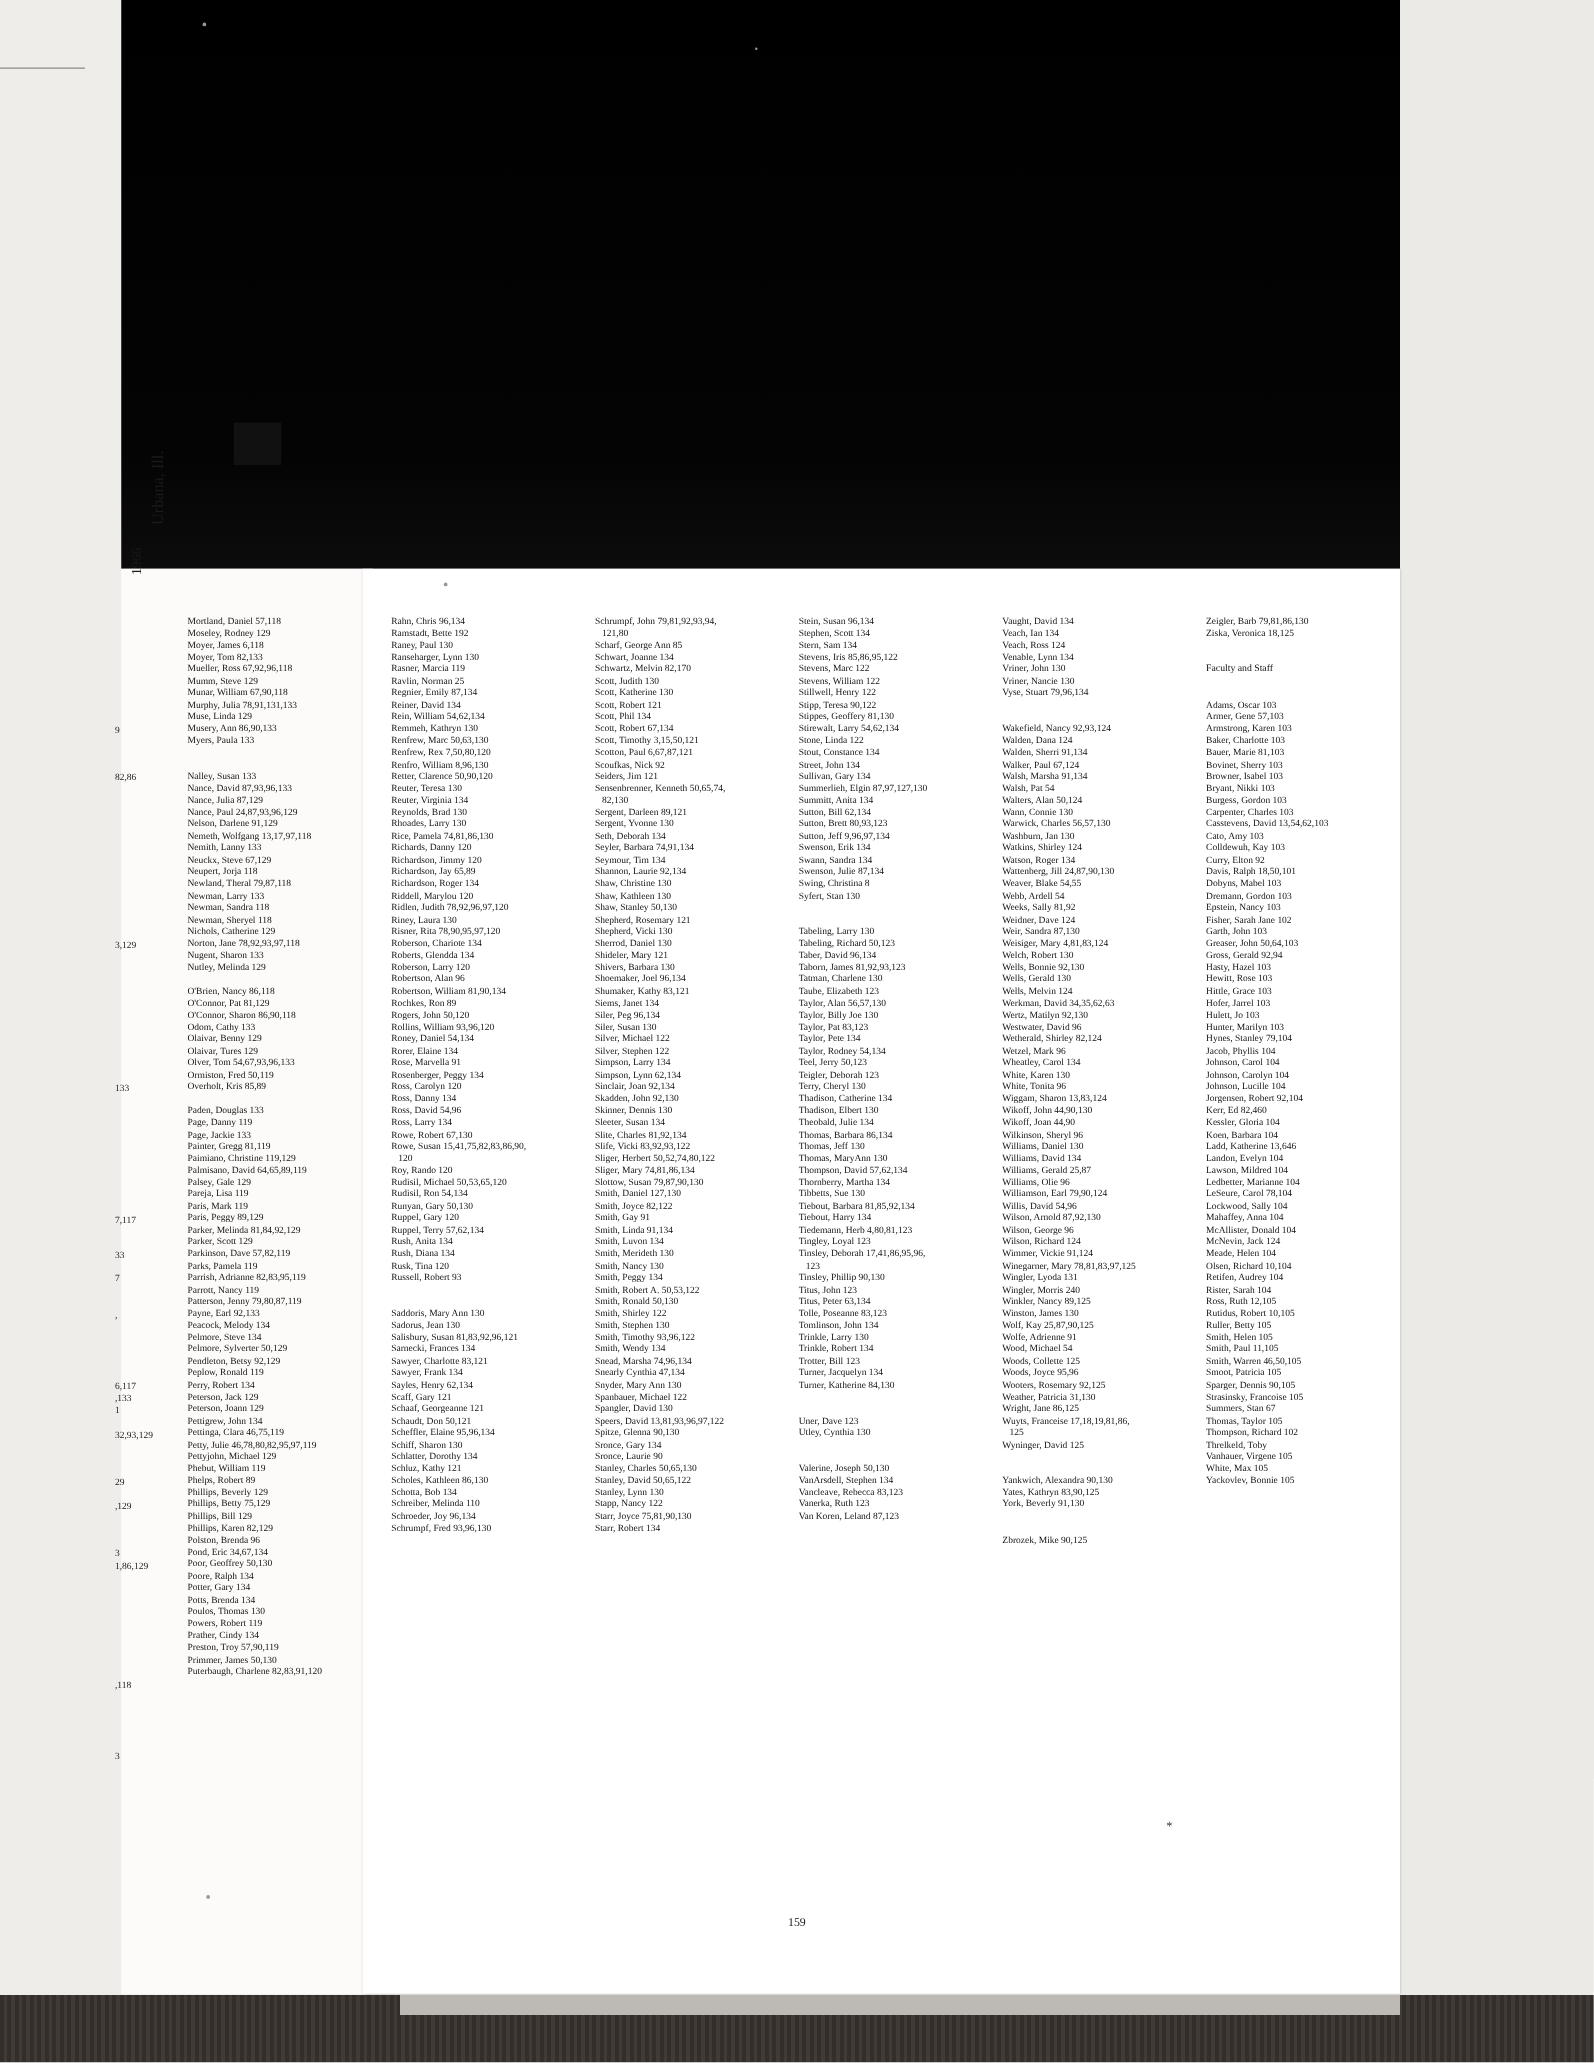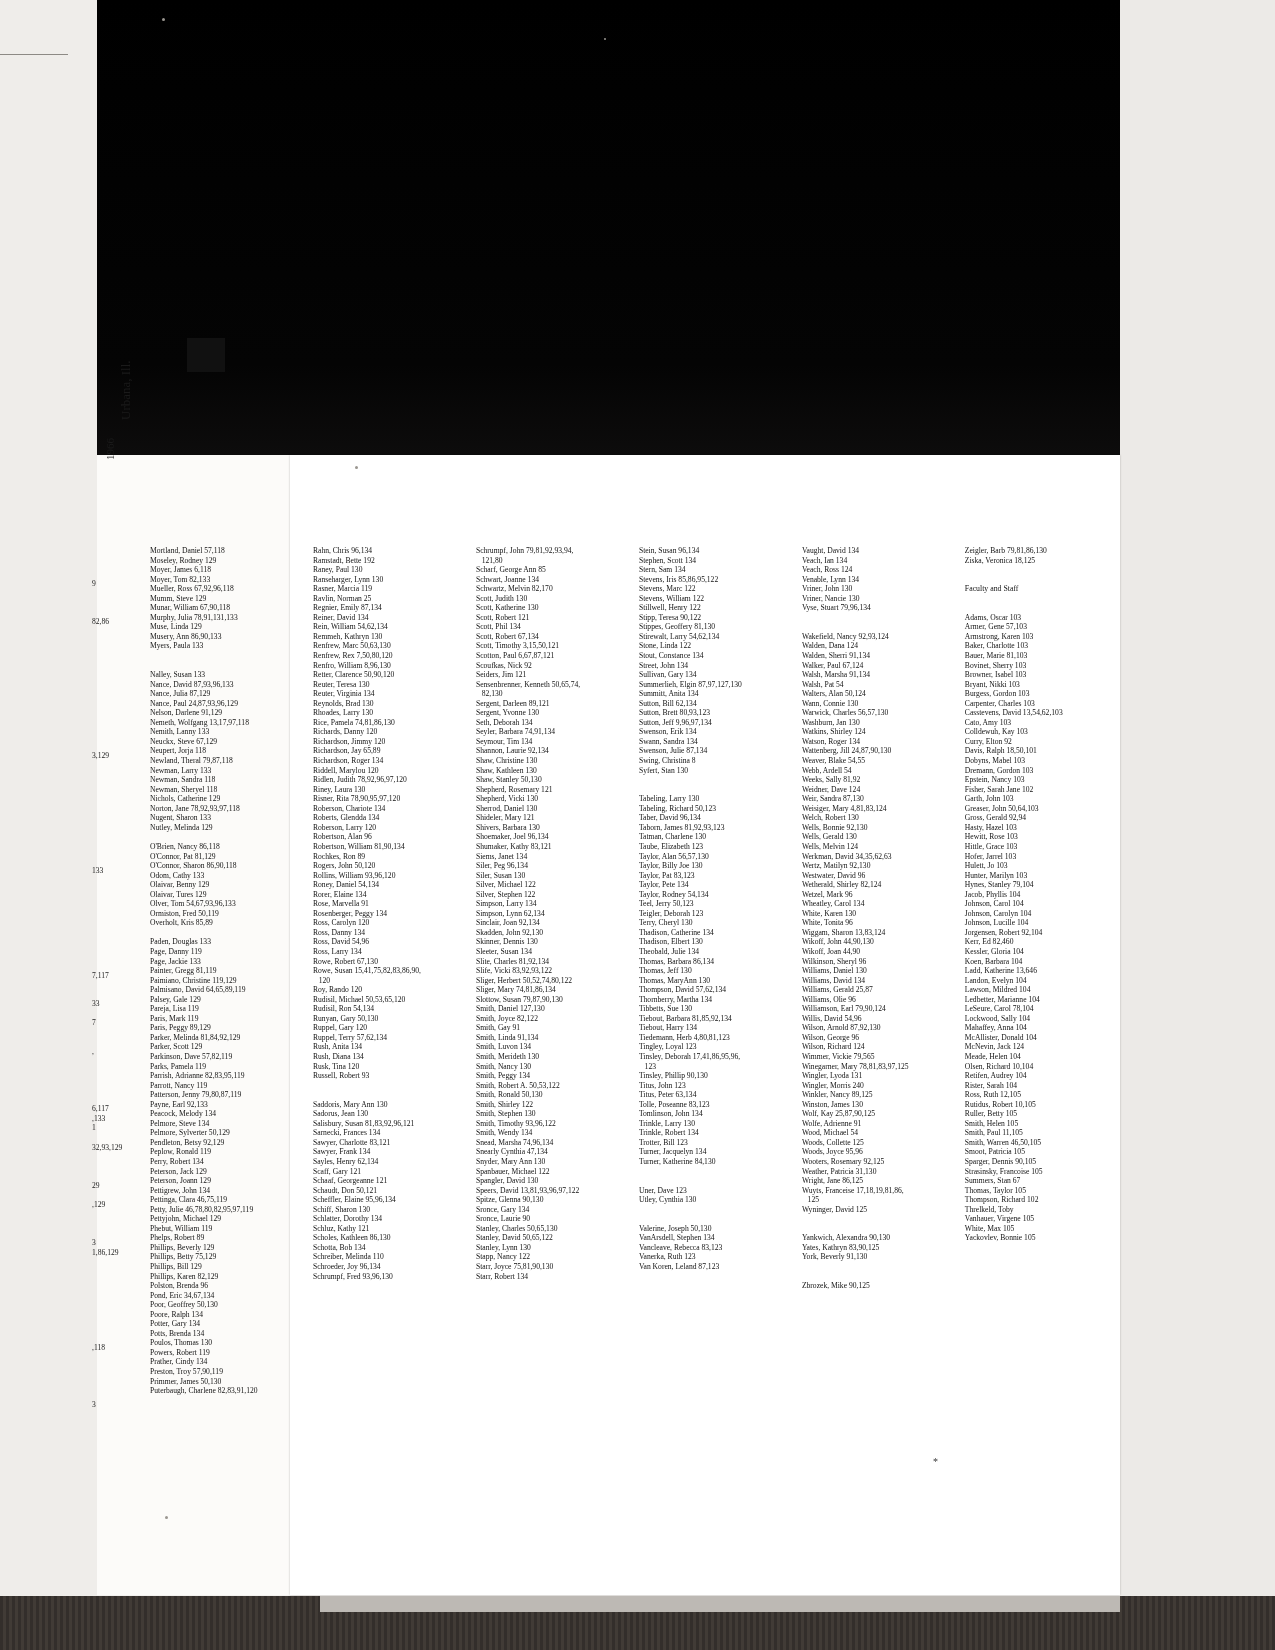--- a/index.html
+++ b/index.html
@@ -80,21 +80,21 @@
     color: #1a1a1a;
     white-space: nowrap;
   }
   #spine-year { left: 104px; top: 460px; font-size: 11px; }
   #spine-city { left: 118px; top: 420px; font-size: 13px; }
 
   
   .cols {
     position: absolute;
     left: 150px;
-    top: 546px;
+    top: 492px;
     width: 960px;
     display: flex;
     gap: 16px;
   }
   .col {
     width: 150px;
     margin-right: 12px;
     font-size: 7.6px;
     line-height: 9.55px;
     color: #121212;
@@ -634,21 +634,21 @@
         <div class="entry">Wilkinson, Sheryl 96</div>
         <div class="entry">Williams, Daniel 130</div>
         <div class="entry">Williams, David 134</div>
         <div class="entry">Williams, Gerald 25,87</div>
         <div class="entry">Williams, Olie 96</div>
         <div class="entry">Williamson, Earl 79,90,124</div>
         <div class="entry">Willis, David 54,96</div>
         <div class="entry">Wilson, Arnold 87,92,130</div>
         <div class="entry">Wilson, George 96</div>
         <div class="entry">Wilson, Richard 124</div>
-        <div class="entry">Wimmer, Vickie 79,565</div>
+        <div class="entry">Wimmer, Vickie 91,124</div>
         <div class="entry">Winegarner, Mary 78,81,83,97,125</div>
         <div class="entry">Wingler, Lyoda 131</div>
         <div class="entry">Wingler, Morris 240</div>
         <div class="entry">Winkler, Nancy 89,125</div>
         <div class="entry">Winston, James 130</div>
         <div class="entry">Wolf, Kay 25,87,90,125</div>
         <div class="entry">Wolfe, Adrienne 91</div>
         <div class="entry">Wood, Michael 54</div>
         <div class="entry">Woods, Collette 125</div>
         <div class="entry">Woods, Joyce 95,96</div>
@@ -738,20 +738,21 @@
         <div class="entry">Thomas, Taylor 105</div>
         <div class="entry">Thompson, Richard 102</div>
         <div class="entry">Threlkeld, Toby</div>
         <div class="entry">Vanhauer, Virgene 105</div>
         <div class="entry">White, Max 105</div>
         <div class="entry">Yackovlev, Bonnie 105</div>
       </div>
   </div>
 
   <div id="asterisk">*</div>
+  <div id="folio">159</div>
 
   <div class="speck" style="left:162px;top:18px;width:3px;height:3px;"></div>
   <div class="speck" style="left:604px;top:38px;width:2px;height:2px;"></div>
   <div class="speck" style="left:355px;top:466px;width:3px;height:3px;"></div>
   <div class="speck" style="left:165px;top:1516px;width:3px;height:3px;"></div>
 
   <div id="bottom-strip"></div>
   <div id="bottom-strip2"></div>
 </div>
 

